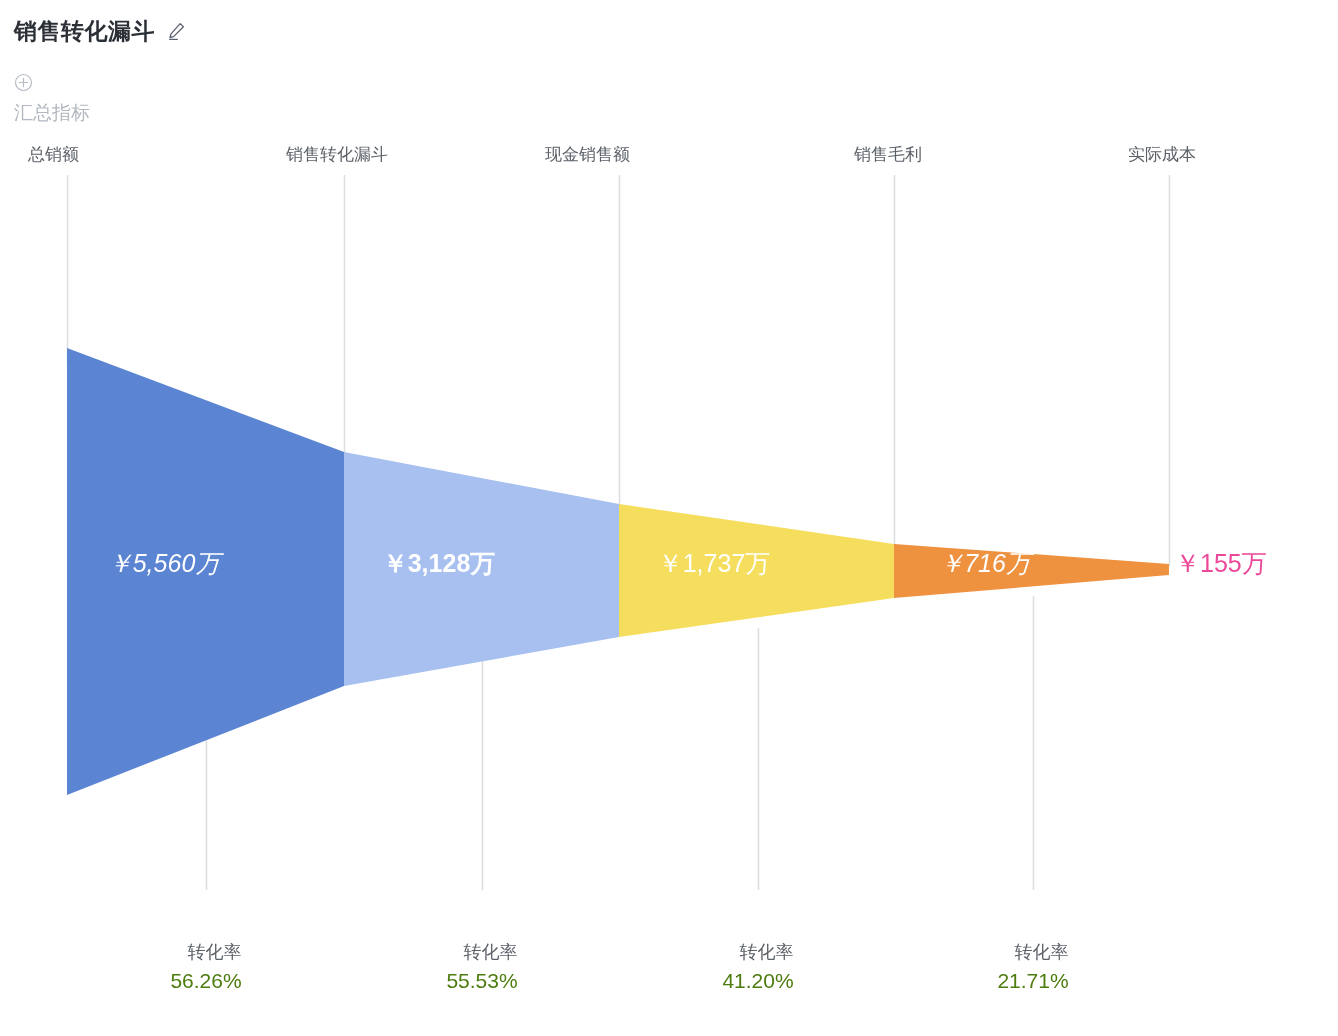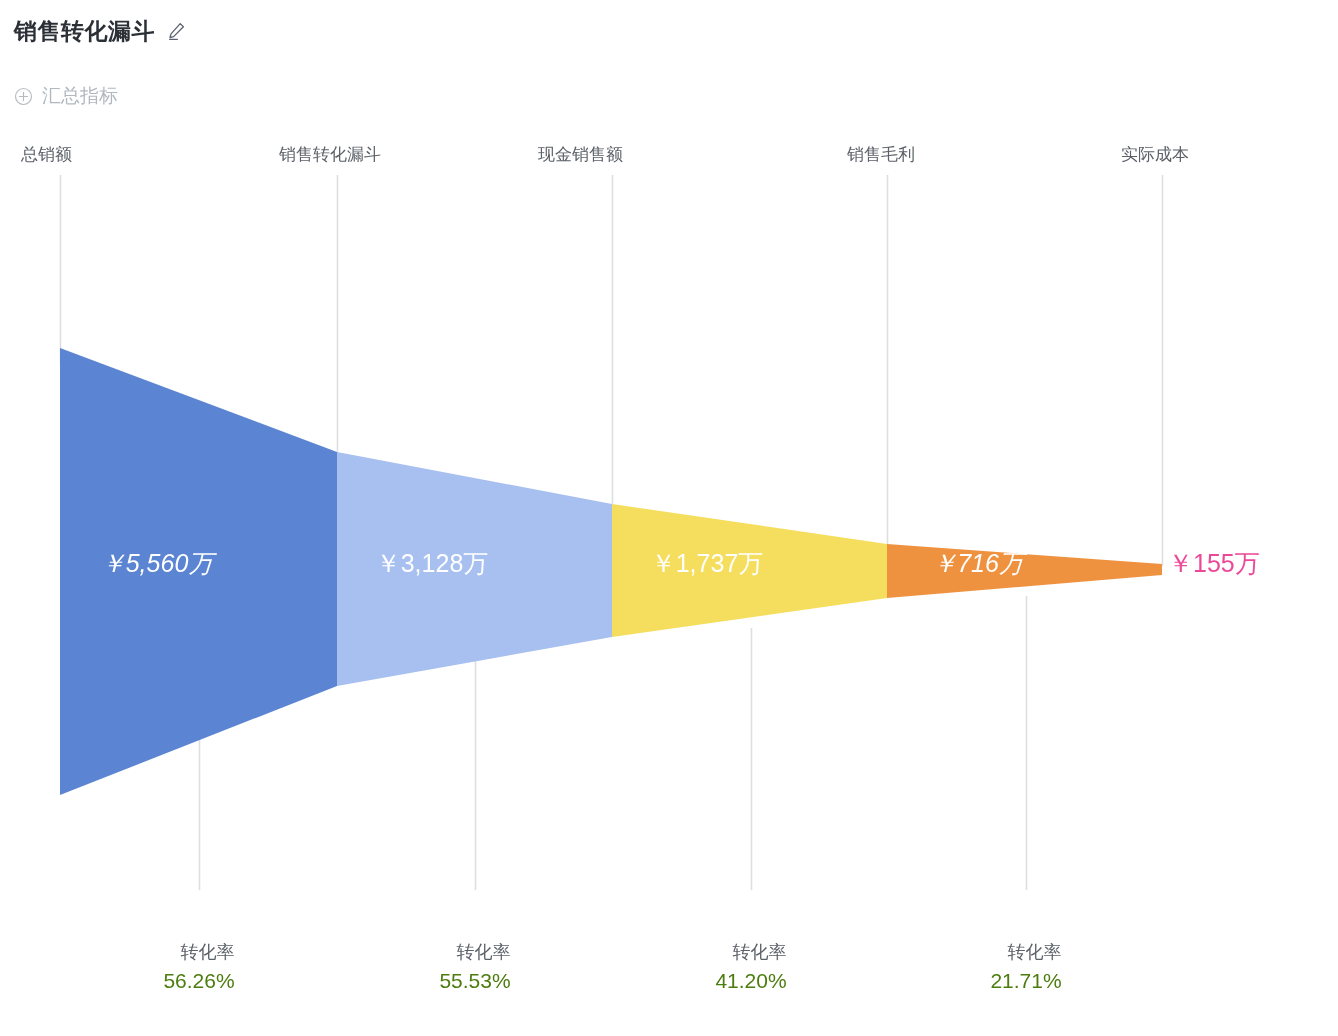--- a/index.html
+++ b/index.html
@@ -19,29 +19,29 @@
     display: flex; align-items: center; gap: 12px;
   }
   .page-title {
     font-size: 23px; font-weight: bold; color: #2b2f36;
     letter-spacing: 0.5px; line-height: 30px;
   }
   .edit-icon { width: 20px; height: 20px; display:block; color:#5c6370; cursor: pointer; }
   .edit-icon svg { display: block; }
 
   .summary-row {
-    position: absolute; left: 14px; top: 84px;
-    display: flex; align-items: center; gap: 9px;
+    position: absolute; left: 14px; top: 73px;
+    display: flex; gap: 9px; flex-direction: column;
   }
   .plus-icon { width: 19px; height: 19px; display:block; color:#b6bcc4; }
   .plus-icon svg { display: block; }
   .summary-label { font-size: 19px; color: #b2b8c0; line-height: 24px; }
 
   
-  .chart { position: absolute; left: 7px; top: 0; width: 1261px; height: 1036px; }
+  .chart { position: absolute; left: 14px; top: 0; width: 1261px; height: 1036px; }
   .chart svg { display: block; }
 
   
   .stage-label {
     position: absolute; font-size: 17px; color: #5b6168;
     white-space: nowrap; line-height: 22px;
   }
   
   .value-label {
     position: absolute; font-size: 25px; color: #ffffff;
@@ -112,21 +112,21 @@
       </g>
     </svg>
 
     <div class="stage-label" style="left:14px;  top:144px;">总销额</div>
     <div class="stage-label" style="left:272px; top:144px;">销售转化漏斗</div>
     <div class="stage-label" style="left:531px; top:144px;">现金销售额</div>
     <div class="stage-label" style="left:840px; top:144px;">销售毛利</div>
     <div class="stage-label" style="left:1114px; top:144px;">实际成本</div>
 
     <div class="value-label" style="left:150px; top:563px;font-style:italic;">￥5,560万</div>
-    <div class="value-label" style="left:425px; top:563px;">￥3,128万</div>
+    <div class="value-label" style="left:425px; top:563px;font-weight:bold;">￥3,128万</div>
     <div class="value-label" style="left:700px; top:563px;">￥1,737万</div>
     <div class="value-label" style="left:971px; top:563px;font-style:italic;">￥716万</div>
     <div class="value-label outside" style="left:1161px; top:563px;">￥155万</div>
 
     <div class="conv" style="left:192px; top:938px;">
       <div class="conv-title">转化率</div>
       <div class="conv-value">56.26%</div>
     </div>
 
     <div class="conv" style="left:468px; top:938px;">

